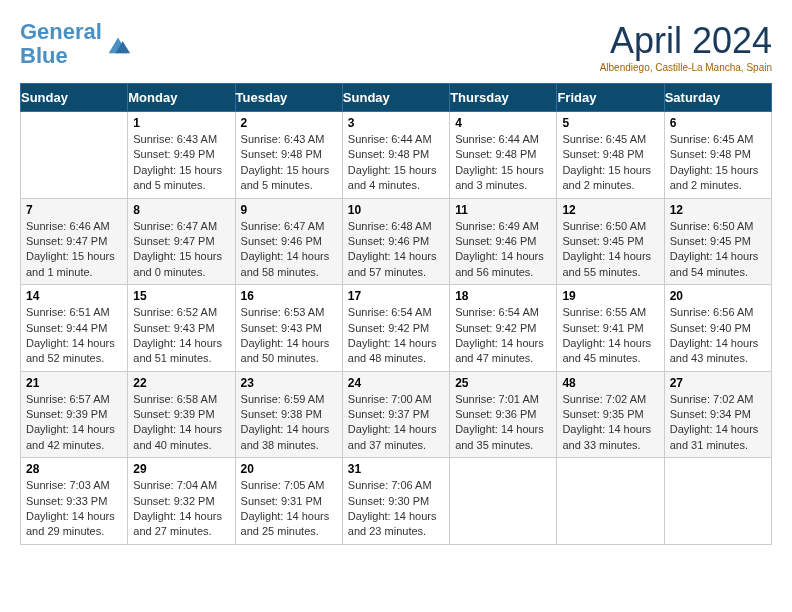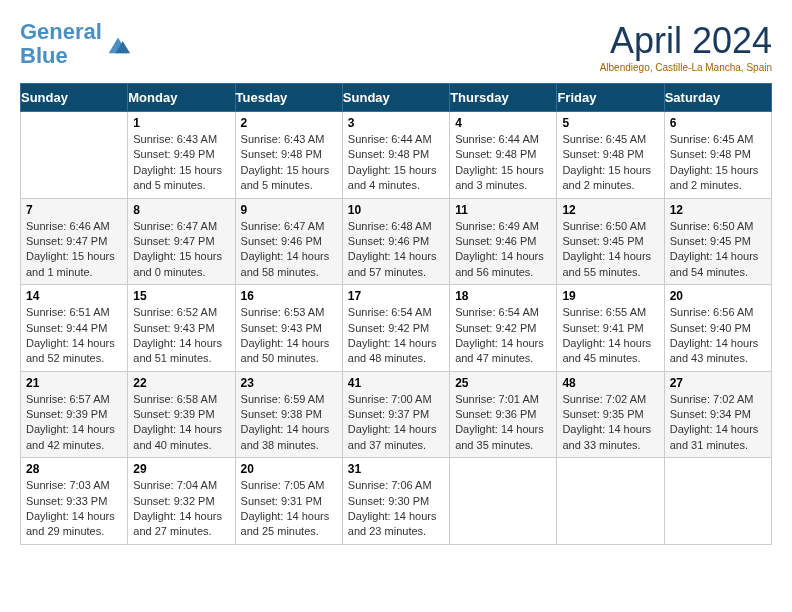--- a/index.html
+++ b/index.html
@@ -216,21 +216,21 @@
         </td>
         <td>
           <span class="day-num">22</span>
           <div class="day-info">Sunrise: 6:58 AM<br>Sunset: 9:39 PM<br>Daylight: 14 hours<br>and 40 minutes.</div>
         </td>
         <td>
           <span class="day-num">23</span>
           <div class="day-info">Sunrise: 6:59 AM<br>Sunset: 9:38 PM<br>Daylight: 14 hours<br>and 38 minutes.</div>
         </td>
         <td>
-          <span class="day-num">41</span>
+          <span class="day-num">24</span>
           <div class="day-info">Sunrise: 7:00 AM<br>Sunset: 9:37 PM<br>Daylight: 14 hours<br>and 37 minutes.</div>
         </td>
         <td>
           <span class="day-num">25</span>
           <div class="day-info">Sunrise: 7:01 AM<br>Sunset: 9:36 PM<br>Daylight: 14 hours<br>and 35 minutes.</div>
         </td>
         <td>
           <span class="day-num">48</span>
           <div class="day-info">Sunrise: 7:02 AM<br>Sunset: 9:35 PM<br>Daylight: 14 hours<br>and 33 minutes.</div>
         </td>

